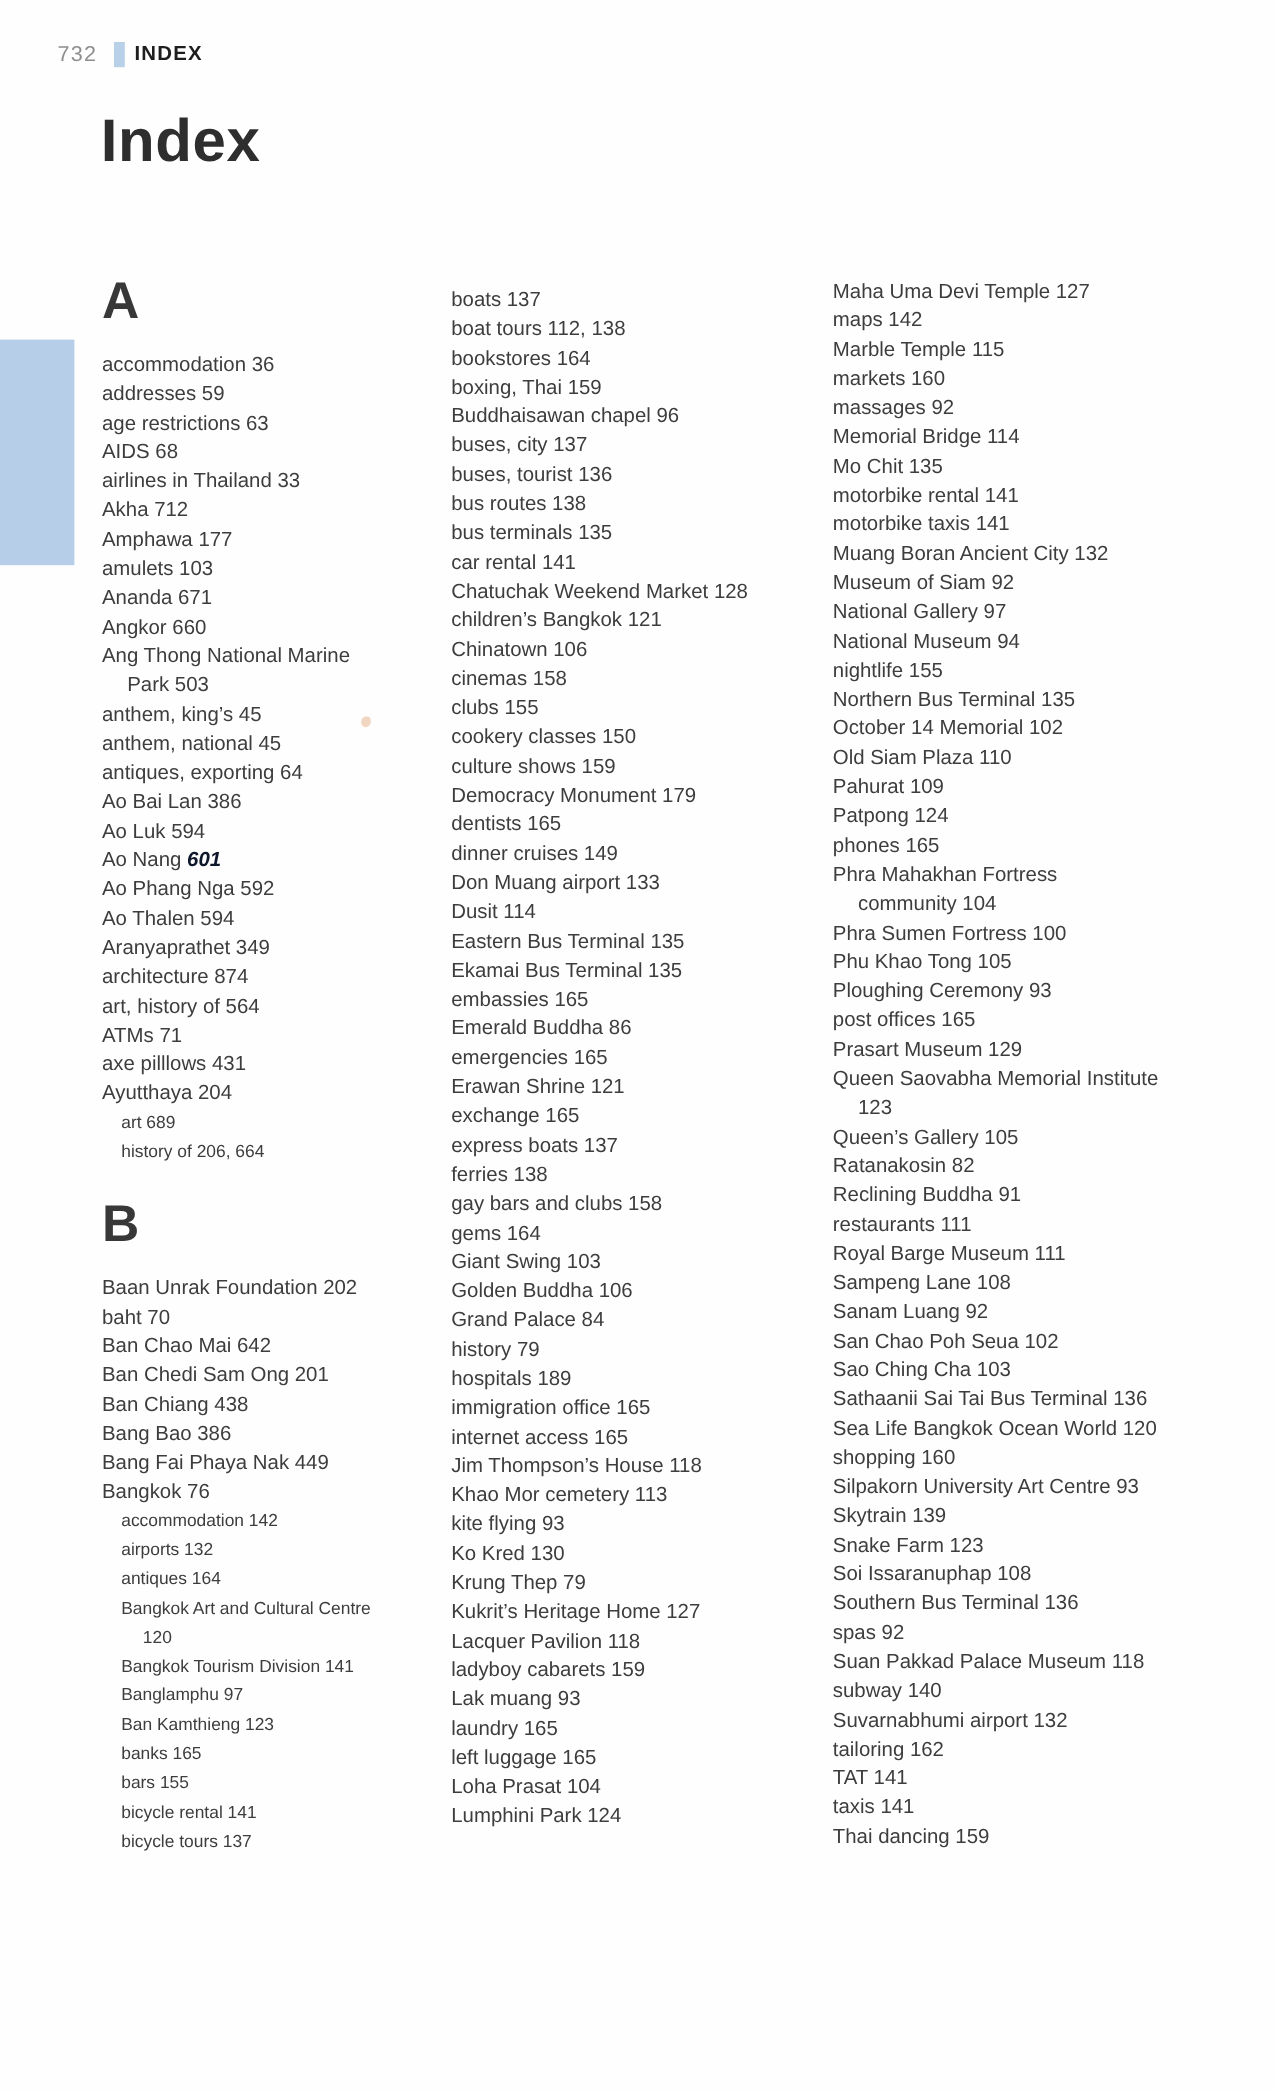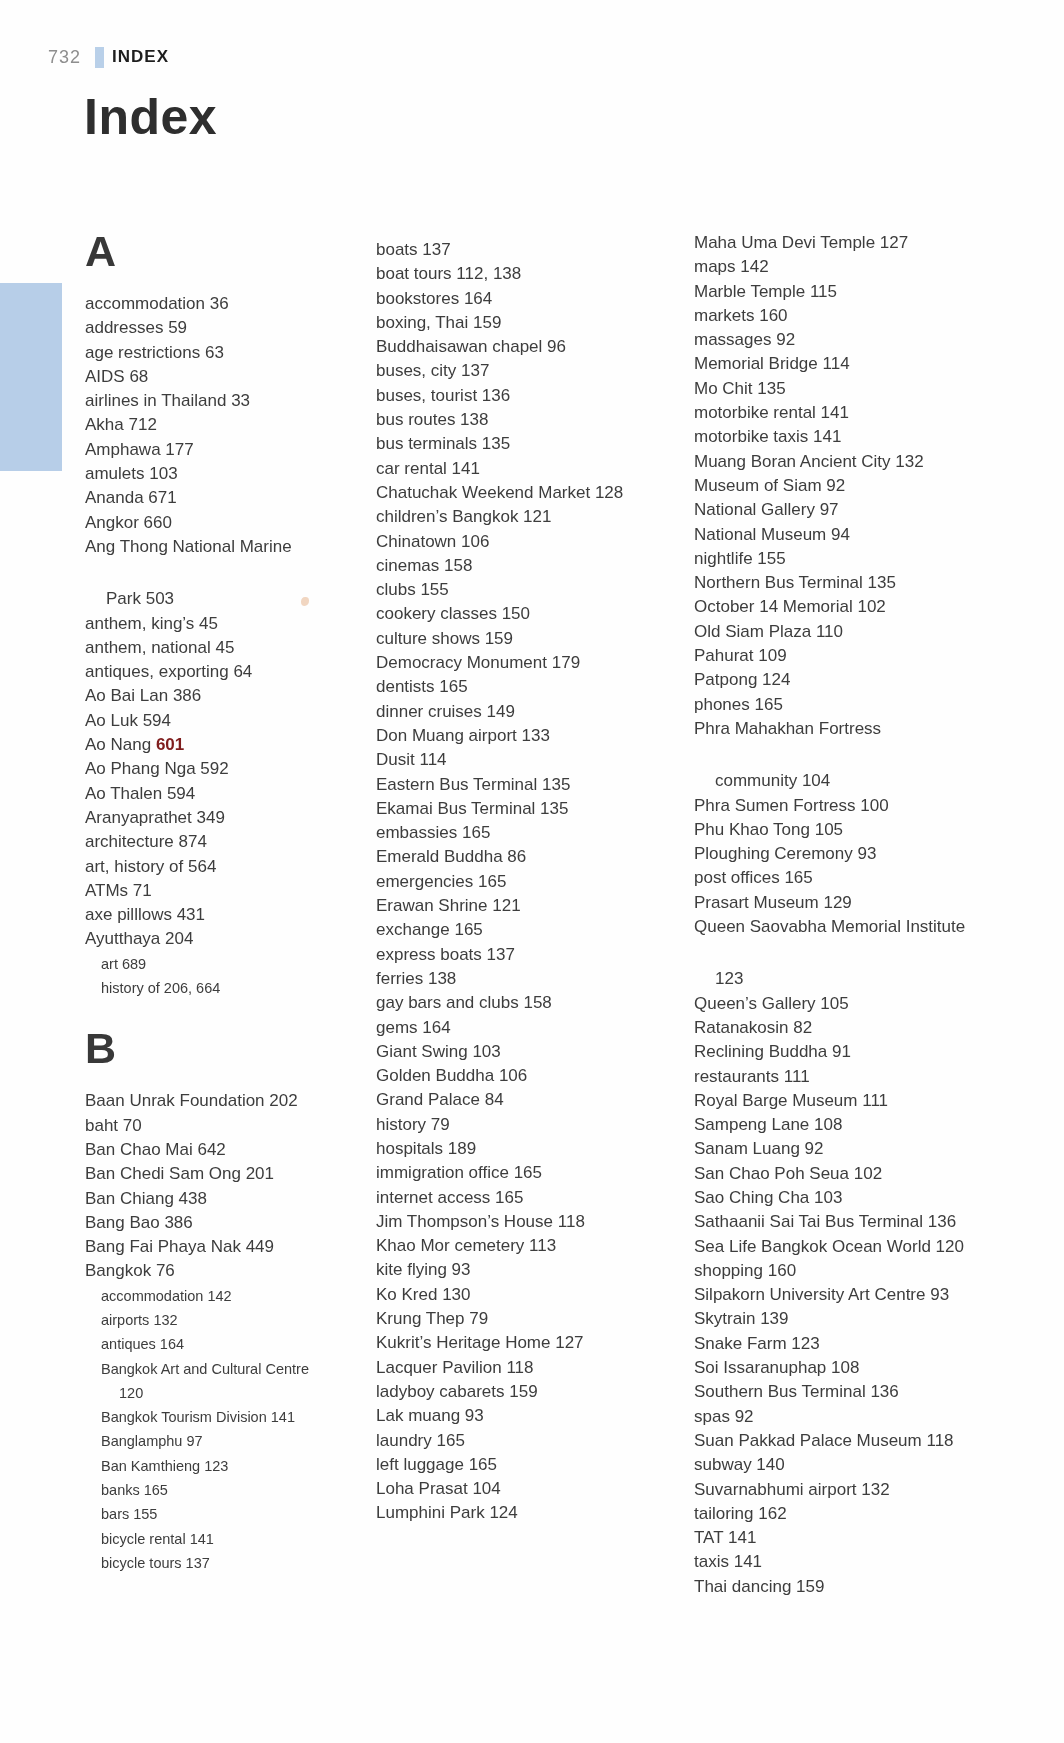--- a/index.html
+++ b/index.html
@@ -12,21 +12,21 @@
     width: 1064px;
     height: 1743px;
     overflow: hidden;
     font-family: "Liberation Sans", "DejaVu Sans", sans-serif;
     color: #3d3d3d;
   }
   
   .runhead {
     position: absolute;
     left: 48px;
-    top: 45px;
+    top: 33px;
     height: 24px;
     display: flex;
     align-items: center;
   }
   .folio {
     font-size: 18px;
     color: #8e8e8e;
     letter-spacing: 1px;
   }
   .head-bar {
@@ -69,31 +69,31 @@
   .col-1 { left: 85px;  top: 227px; }
   .col-2 { left: 376px; top: 238px; }
   .col-3 { left: 694px; top: 231px; width: 366px; }
 
   .it {
     font-size: 17px;
     line-height: 24.3px;
     white-space: nowrap;
     color: #3d3d3d;
   }
-  .it b { font-weight: bold; color: #7f1d1d; }
+  .it b { font-weight: bold; color: #0f172a; font-style: italic; }
   .heading {
     font-size: 43px;
     font-weight: bold;
     line-height: 1;
     color: #383838;
     margin: 3px 0 19px 0;
     white-space: nowrap;
   }
   .heading.later { margin-top: 27px; }
-  .cont    { padding-left: 21px; margin-top: 28px; }
+  .cont    { padding-left: 21px; }
   .sub     { font-size: 14.5px; padding-left: 16px; }
   .subcont { font-size: 14.5px; padding-left: 34px; }
   .speck {
     position: absolute;
     left: 301px;
     top: 597px;
     width: 8px;
     height: 9px;
     background: #e9c0a0;
     opacity: 0.65;

